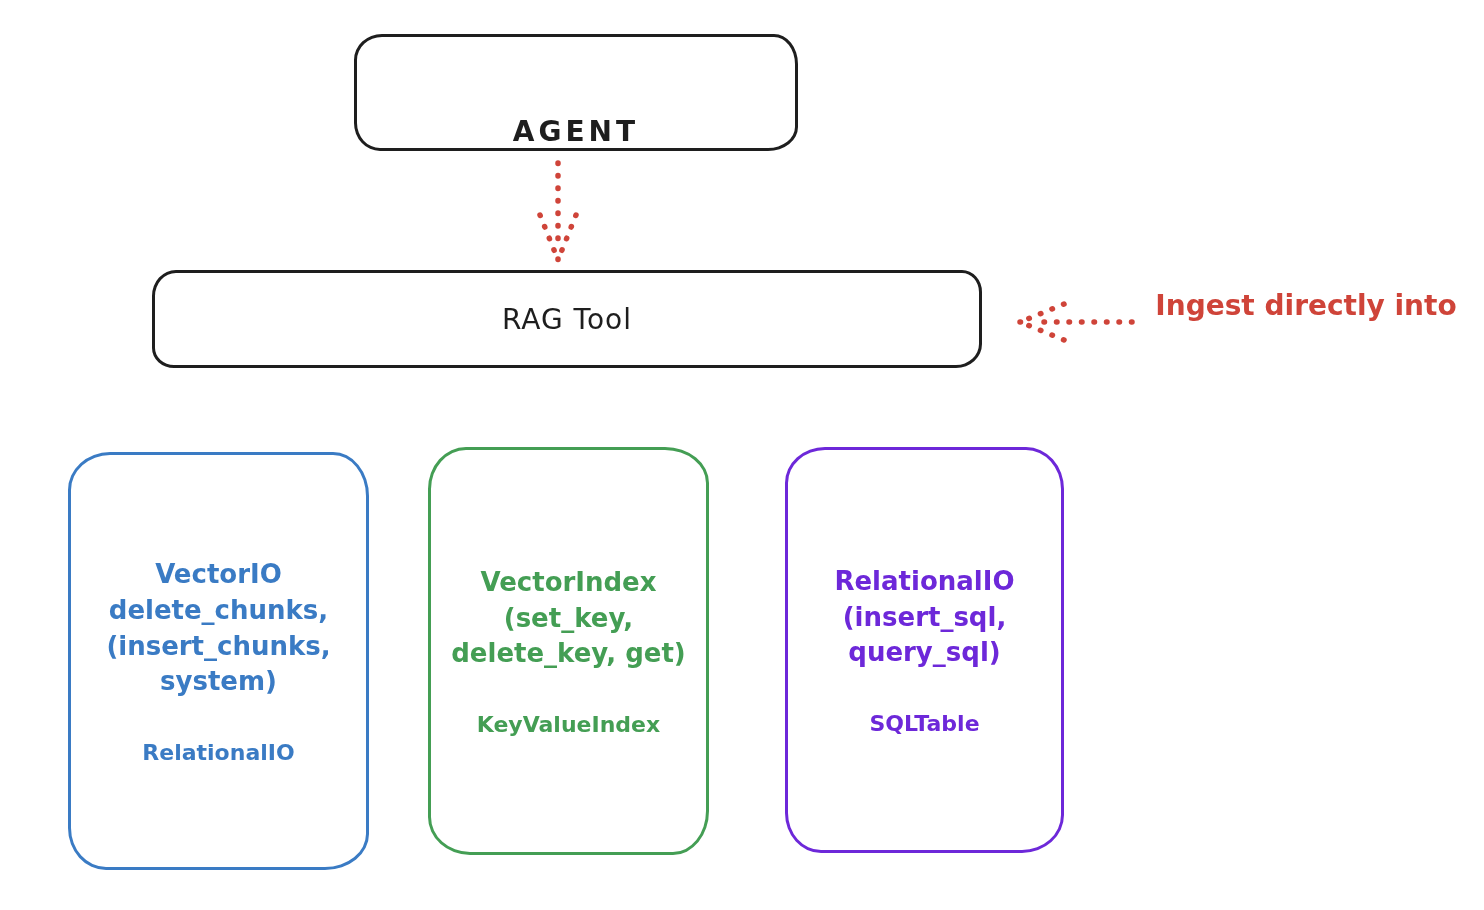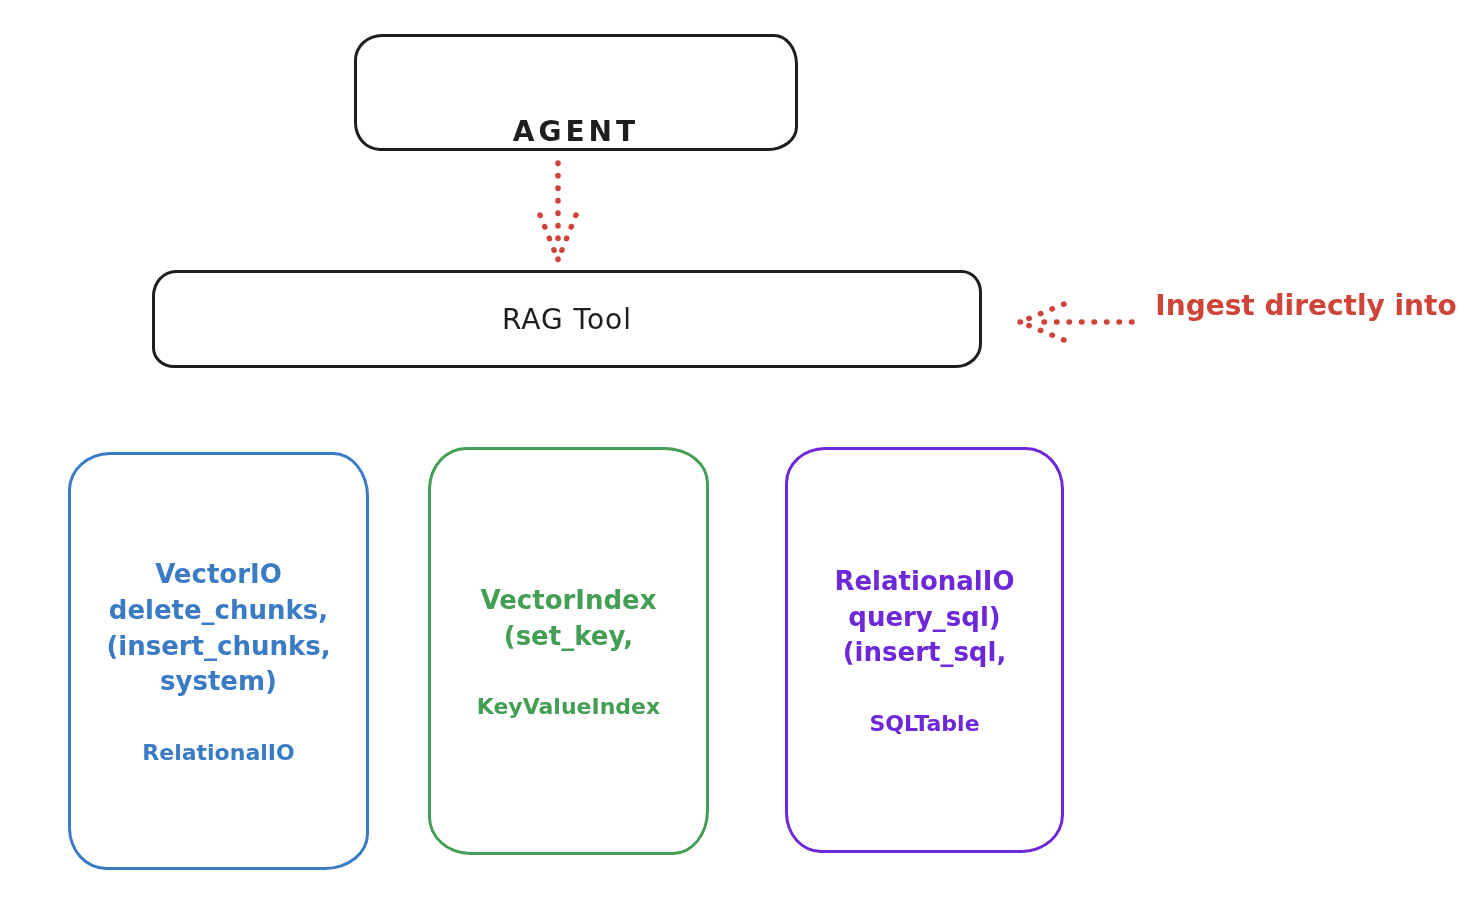--- a/index.html
+++ b/index.html
@@ -164,26 +164,27 @@
       <div>(insert_chunks,</div>
       <div>system)</div>
     </div>
     <div class="store-index">RelationalIO</div>
   </div>
 
   <div class="store store-keyvalue" style="color: rgb(68, 158, 84);">
     <div class="store-lines">
       <div>VectorIndex</div>
       <div>(set_key,</div>
+      <div>delete_key, get)</div>
     </div>
     <div class="store-index">KeyValueIndex</div>
   </div>
 
   <div class="store store-relational" style="color: #6d28d9;">
     <div class="store-lines">
       <div>RelationalIO</div>
+      <div>(insert_sql,</div>
       <div>query_sql)</div>
-      <div>(insert_sql,</div>
     </div>
     <div class="store-index">SQLTable</div>
   </div>
 
 </div>
 
 </body></html>

